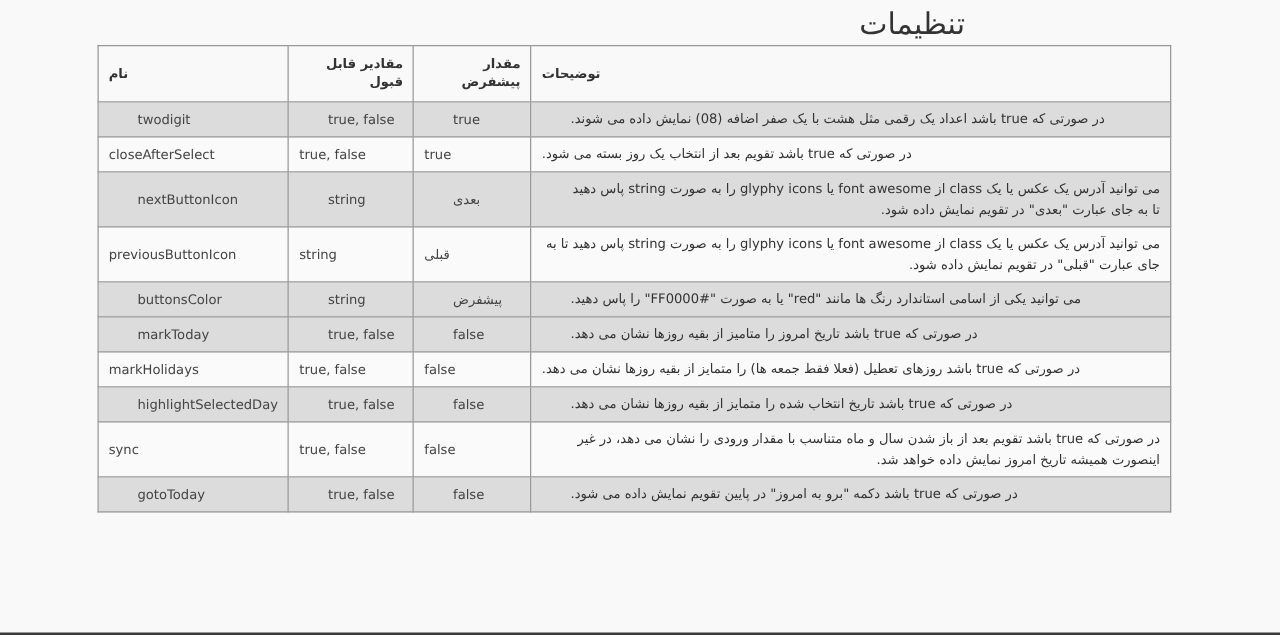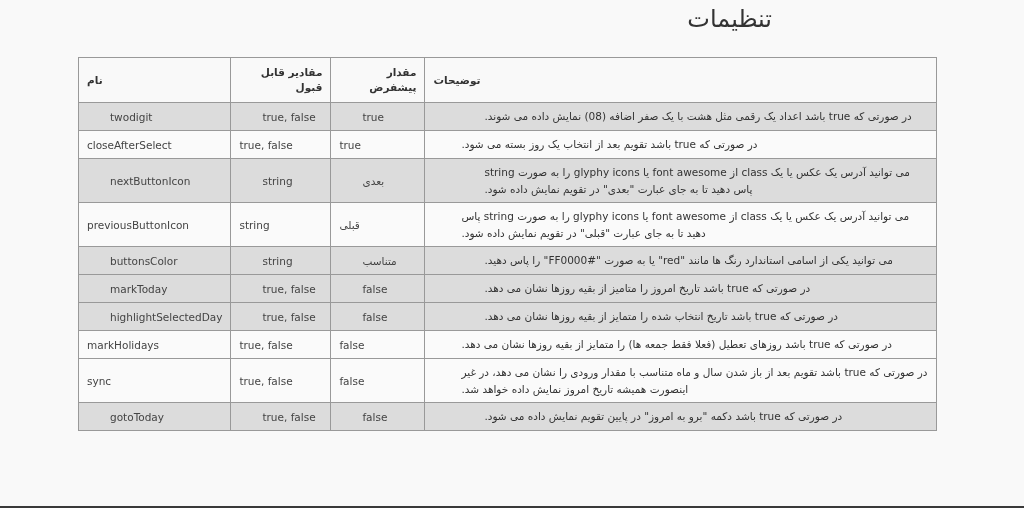--- a/index.html
+++ b/index.html
@@ -24,21 +24,21 @@
     font-size: 24px;
     font-weight: normal;
     color: #333;
     margin: 0;
     direction: rtl;
     line-height: 30px;
   }
   table.settings {
     position: absolute;
     left: 78px;
-    top: 57px;
+    top: 36px;
     width: 859px;
     border-collapse: collapse;
     font-size: 10.5px;
     border: 1px solid #999;
   }
   table.settings th, table.settings td {
     border: 1px solid #999;
     padding: 0 8px;
     text-align: left;
     vertical-align: middle;
@@ -56,25 +56,24 @@
     text-align: right;
     line-height: 15px;
   }
   td.col-name { width: 99px; color: #444; }
   td.col-acc { width: 60px; color: #444; }
   td.col-def { width: 54px; color: #444; }
   td.col-desc { color: #333; }
   td .rtl {
     direction: rtl;
     display: block;
-    text-align: left;
+    text-align: right;
     line-height: 17px;
     float: left;
     max-width: 575px;
-    margin-left: 28px;
   }
   tr.row { height: 28px; }
   tr.row.tall { height: 44px; border-radius: 14px; }
   tr.row.odd td { background: #dcdcdc; padding-left: 31px; }
   tr.row.even td { background: #fafafa; }
   .def-rtl { direction: rtl; display: inline-block; }
   .bottom-bar {
     position: absolute;
     left: 0;
     bottom: 0;
@@ -127,47 +126,47 @@
         <td class="col-name">previousButtonIcon</td>
         <td class="col-acc">string</td>
         <td class="col-def"><span class="def-rtl">قبلی</span></td>
         <td class="col-desc">
             <span class="rtl">می توانید آدرس یک عکس یا یک class از font awesome یا glyphy icons را به صورت string پاس دهید تا به جای عبارت "قبلی" در تقویم نمایش داده شود.</span>
           </td>
       </tr>
       <tr class="row odd">
         <td class="col-name">buttonsColor</td>
         <td class="col-acc">string</td>
-        <td class="col-def"><span class="def-rtl">متناسب</span></td>
+        <td class="col-def"><span class="def-rtl">پیشفرض</span></td>
         <td class="col-desc">
             <span class="rtl">می توانید یکی از اسامی استاندارد رنگ ها مانند "red" یا به صورت "#FF0000" را پاس دهید.</span>
           </td>
       </tr>
       <tr class="row odd">
         <td class="col-name">markToday</td>
         <td class="col-acc">true, false</td>
         <td class="col-def">false</td>
         <td class="col-desc">
             <span class="rtl">در صورتی که true باشد تاریخ امروز را متامیز از بقیه روزها نشان می دهد.</span>
           </td>
       </tr>
+      <tr class="row even">
+        <td class="col-name">markHolidays</td>
+        <td class="col-acc">true, false</td>
+        <td class="col-def">false</td>
+        <td class="col-desc">
+            <span class="rtl">در صورتی که true باشد روزهای تعطیل (فعلا فقط جمعه ها) را متمایز از بقیه روزها نشان می دهد.</span>
+          </td>
+      </tr>
       <tr class="row odd">
         <td class="col-name">highlightSelectedDay</td>
         <td class="col-acc">true, false</td>
         <td class="col-def">false</td>
         <td class="col-desc">
             <span class="rtl">در صورتی که true باشد تاریخ انتخاب شده را متمایز از بقیه روزها نشان می دهد.</span>
-          </td>
-      </tr>
-      <tr class="row even">
-        <td class="col-name">markHolidays</td>
-        <td class="col-acc">true, false</td>
-        <td class="col-def">false</td>
-        <td class="col-desc">
-            <span class="rtl">در صورتی که true باشد روزهای تعطیل (فعلا فقط جمعه ها) را متمایز از بقیه روزها نشان می دهد.</span>
           </td>
       </tr>
       <tr class="row even tall">
         <td class="col-name">sync</td>
         <td class="col-acc">true, false</td>
         <td class="col-def">false</td>
         <td class="col-desc">
             <span class="rtl">در صورتی که true باشد تقویم بعد از باز شدن سال و ماه متناسب با مقدار ورودی را نشان می دهد، در غیر اینصورت همیشه تاریخ امروز نمایش داده خواهد شد.</span>
           </td>
       </tr>

